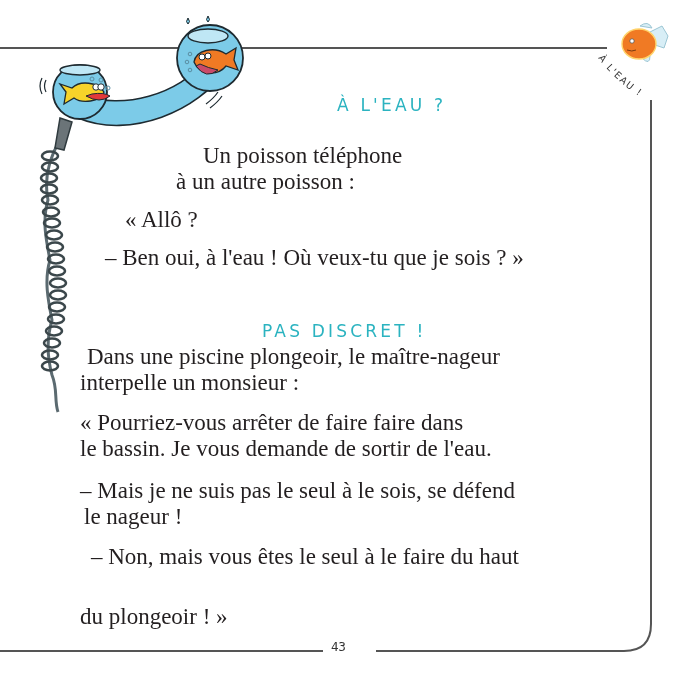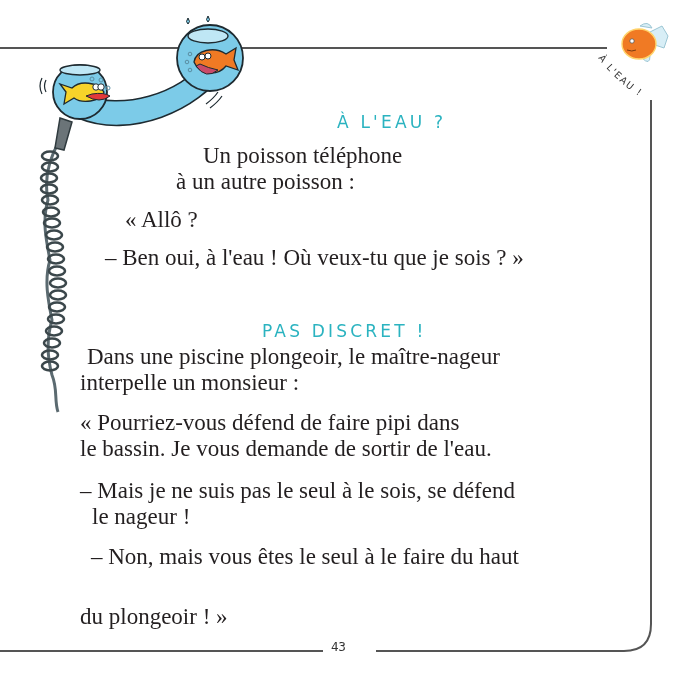--- a/index.html
+++ b/index.html
@@ -141,29 +141,29 @@
 
 <svg class="corner-caption" viewBox="0 0 700 700">
   <defs>
     <path id="captionArc" d="M598 58 Q 616 82 645 100"></path>
   </defs>
   <text font-family="DejaVu Sans, sans-serif" font-size="9.5" fill="#333" letter-spacing="1.5">
     <textPath href="#captionArc">À L'EAU !</textPath>
   </text>
 </svg>
 
-<h2 class="heading" style="left:337px; top:112px;">À L'EAU ?</h2>
+<h2 class="heading" style="left:337px; top:95px;">À L'EAU ?</h2>
 <p class="line" style="left:203px; top:143px;">Un poisson téléphone</p>
 <p class="line" style="left:176px; top:169px;">à un autre poisson :</p>
 <p class="line" style="left:125px; top:207px;">« Allô ?</p>
 <p class="line" style="left:105px; top:245px;">– Ben oui, à l'eau ! Où veux-tu que je sois ? »</p>
 
 <h2 class="heading" style="left:262px; top:321px;">PAS DISCRET !</h2>
 <p class="line" style="left:87px; top:344px;">Dans une piscine plongeoir, le maître-nageur</p>
 <p class="line" style="left:80px; top:370px;font-family:Liberation Serif, serif;">interpelle un monsieur :</p>
-<p class="line" style="left:80px; top:410px;">« Pourriez-vous défend de faire pipi dans</p>
+<p class="line" style="left:80px; top:410px;">« Pourriez-vous arrêter de faire faire dans</p>
 <p class="line" style="left:80px; top:436px;">le bassin. Je vous demande de sortir de l'eau.</p>
 <p class="line" style="left:80px; top:478px;">– Mais je ne suis pas le seul à le sois, se défend</p>
-<p class="line" style="left:92px; top:504px;">le nageur !</p>
+<p class="line" style="left:84px; top:504px;">le nageur !</p>
 <p class="line" style="left:80px; top:544px;margin-left:11px;">– Non, mais vous êtes le seul à le faire du haut</p>
 <p class="line" style="left:80px; top:604px;">du plongeoir ! »</p>
 
 <span class="page-number">43</span>
 
 </body></html>

